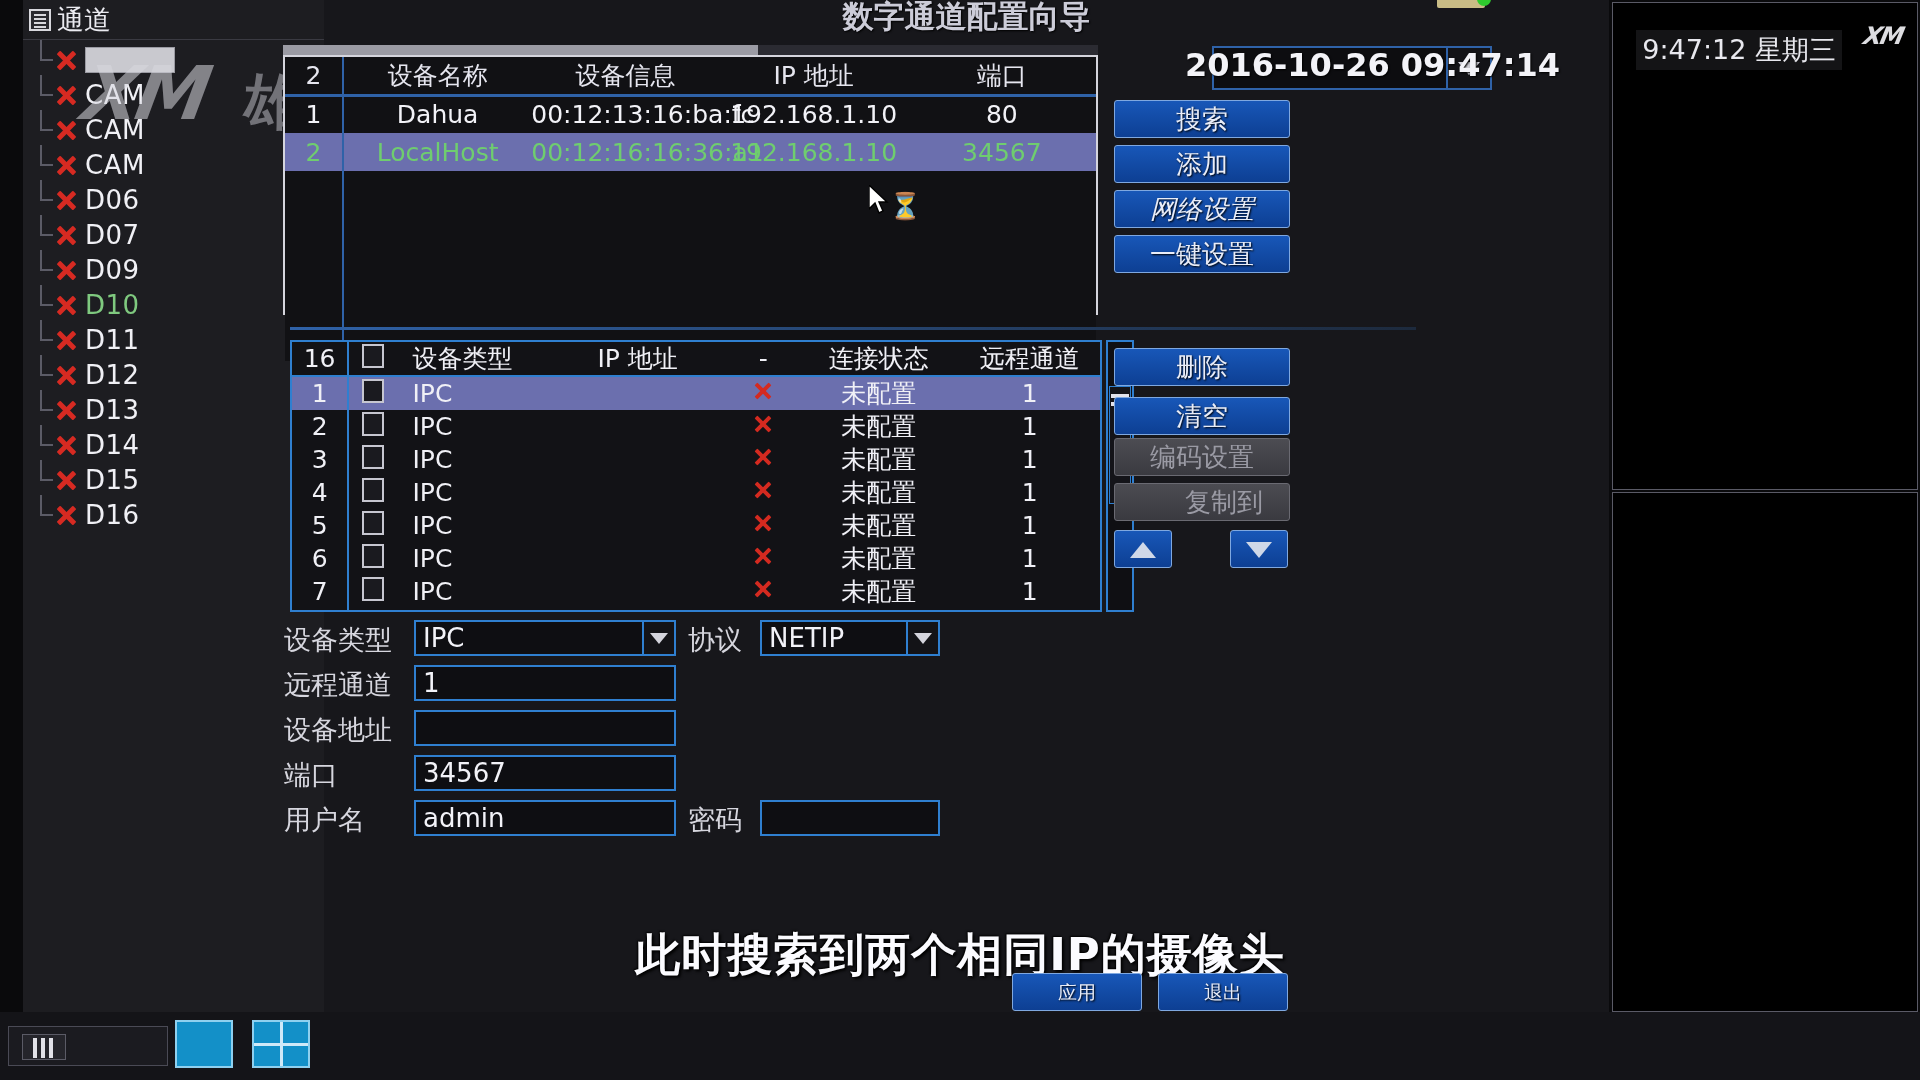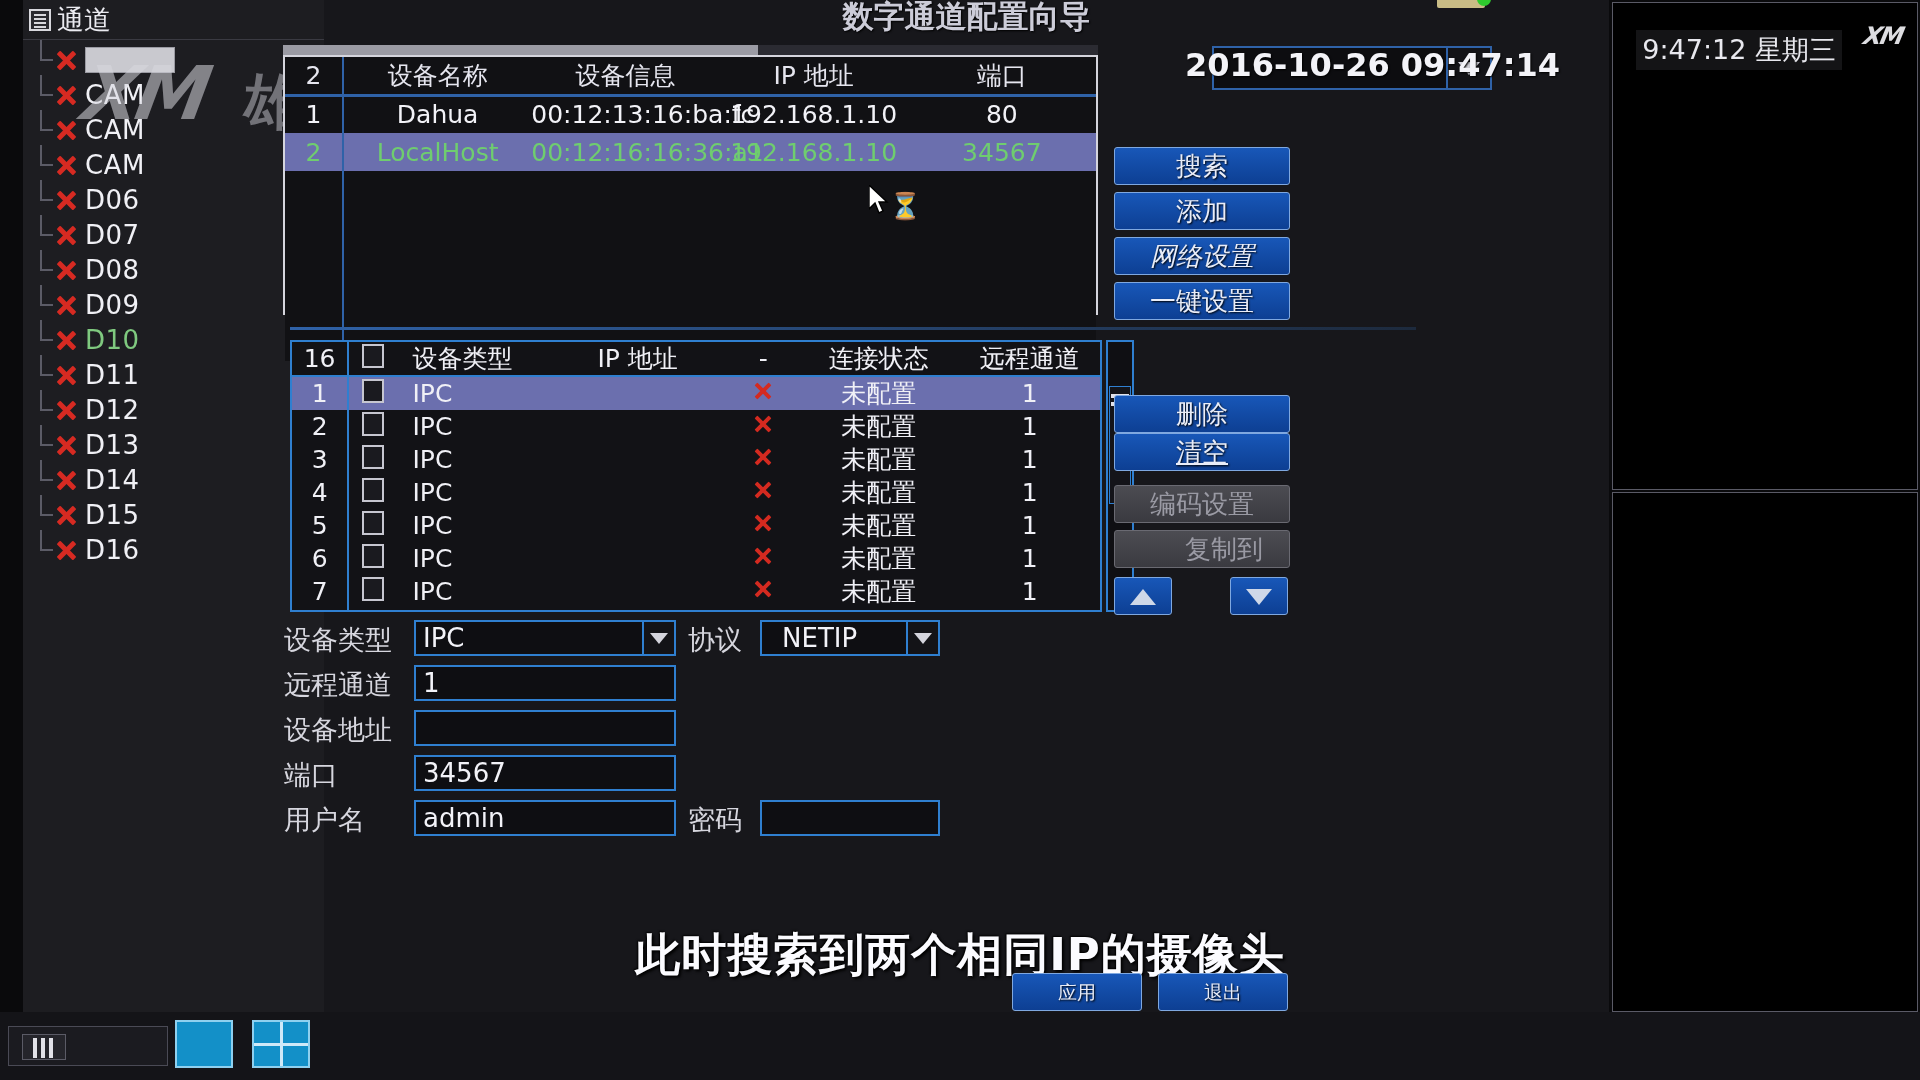--- a/index.html
+++ b/index.html
@@ -172,21 +172,21 @@
   .tri-up   { width:0;height:0;border-left:13px solid transparent;border-right:13px solid transparent;border-bottom:16px solid #cfd8e8; }
   .tri-dn-b { width:0;height:0;border-left:13px solid transparent;border-right:13px solid transparent;border-top:16px solid #cfd8e8; }
 
   
   .btn {
     position:absolute; width:176px; height:38px;
     background:linear-gradient(#1857b8,#0d3f93);
     border:1px solid #7fa8e0; border-radius:3px;
     color:#e9edf8; font-size:26px; line-height:36px; text-align:center;
     font-family:"DejaVu Sans","Liberation Sans",sans-serif;
-    text-shadow:1px 1px 2px #000; cursor:pointer;margin-top:47px;
+    text-shadow:1px 1px 2px #000; cursor:pointer;
   }
   .btn.disabled {
     background:linear-gradient(#4c4c52,#3a3a40);
     border:1px solid #6a6a72; color:#9a9aa4; text-shadow:none; cursor:default;
   }
   .btn.small { width:58px; height:38px; }
 
   
   .divider {
     position:absolute; left:-34px; top:327px; width:1126px; height:3px;
@@ -236,21 +236,21 @@
   .f-input {
     position:absolute; left:130px; top:0; width:262px; height:36px;
     background:#0e0e12; border:2px solid #2f7fd0;
     color:#f2f2f8; font-size:26px; line-height:32px; padding-left:7px;
     font-family:"DejaVu Sans","Liberation Sans",sans-serif; overflow:hidden; white-space:nowrap;
   }
   .f-select { width:262px; }
   .f-select .combo-arrow { width:32px; border-left:2px solid #2f7fd0; }
   .f-label2 { position:absolute; left:404px; top:2px; color:#d6d6de; font-size:27px; }
   .f-input2 { position:absolute; left:476px; top:0; width:180px; height:36px;
-    background:#0e0e12; border:2px solid #2f7fd0; color:#f2f2f8; font-size:26px; line-height:32px; padding-left:20px; }
+    background:#0e0e12; border:2px solid #2f7fd0; color:#f2f2f8; font-size:26px; line-height:32px; padding-left:7px; }
 
   
   .subtitle {
     position:absolute; left:0; right:0; top:925px; text-align:center;
     color:#fbfbff; font-size:45px; font-weight:700; letter-spacing:1px;
     text-shadow:2px 2px 3px #000, -1px -1px 2px #000; z-index:8;
   }
 
   
   .bottom-btn {
@@ -308,25 +308,20 @@
         </div>
         <div class="tree-row">
           <span class="tree-stem"></span>
           <span class="x-icon"></span>
           <span class="ch-name">D06</span>
         </div>
         <div class="tree-row">
           <span class="tree-stem"></span>
           <span class="x-icon"></span>
           <span class="ch-name">D07</span>
-        </div>
-        <div class="tree-row">
-          <span class="tree-stem"></span>
-          <span class="x-icon"></span>
-          <span class="ch-name">D08</span>
         </div>
         <div class="tree-row">
           <span class="tree-stem"></span>
           <span class="x-icon"></span>
           <span class="ch-name">D09</span>
         </div>
         <div class="tree-row">
           <span class="tree-stem"></span>
           <span class="x-icon"></span>
           <span class="ch-name green">D10</span>
@@ -551,21 +546,21 @@
             </tr>
           </tbody>
       </table>
     </div>
     <div class="cfg-scroll">
       <div class="cfg-thumb"></div>
       <div class="cfg-grip"></div>
     </div>
 
     <div class="btn" style="left:790px; top:348px;">删除</div>
-    <div class="btn" style="left:790px; top:386px;text-decoration:underline;">清空</div>
+    <div class="btn" style="left:790px; top:397px;">清空</div>
     <div class="btn disabled" style="left:790px; top:438px;">编码设置</div>
     <div class="btn disabled" style="left:790px; top:483px;padding-left:44px;">复制到</div>
     <div class="btn small" style="left:790px; top:530px;"><span class="tri-up" style="display:inline-block;margin-top:11px;"></span></div>
     <div class="btn small" style="left:906px; top:530px;"><span class="tri-dn-b" style="display:inline-block;margin-top:11px;"></span></div>
 
     <div class="form">
       <div class="f-row">
         <span class="f-label">设备类型</span>
         <div class="f-input f-select">
           <span>IPC</span>

